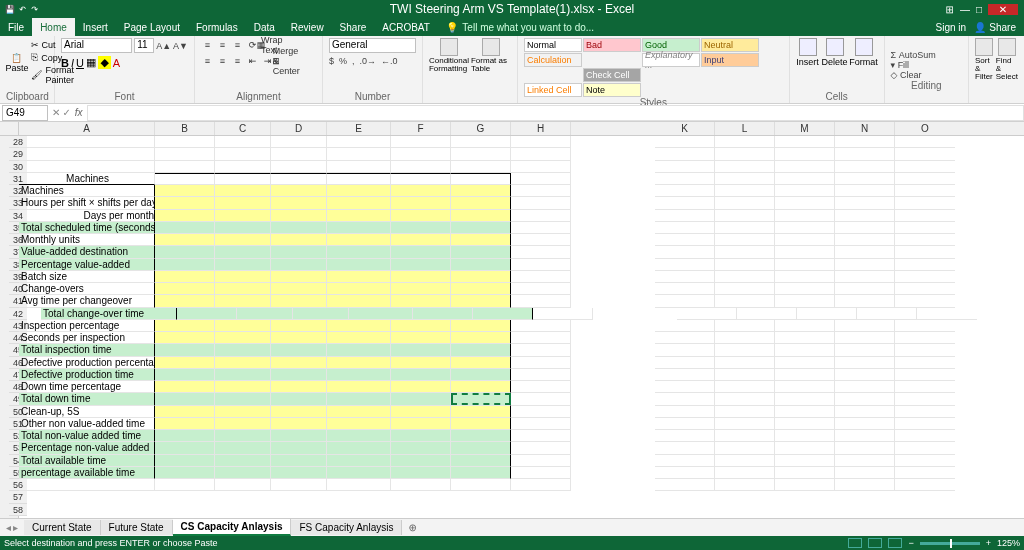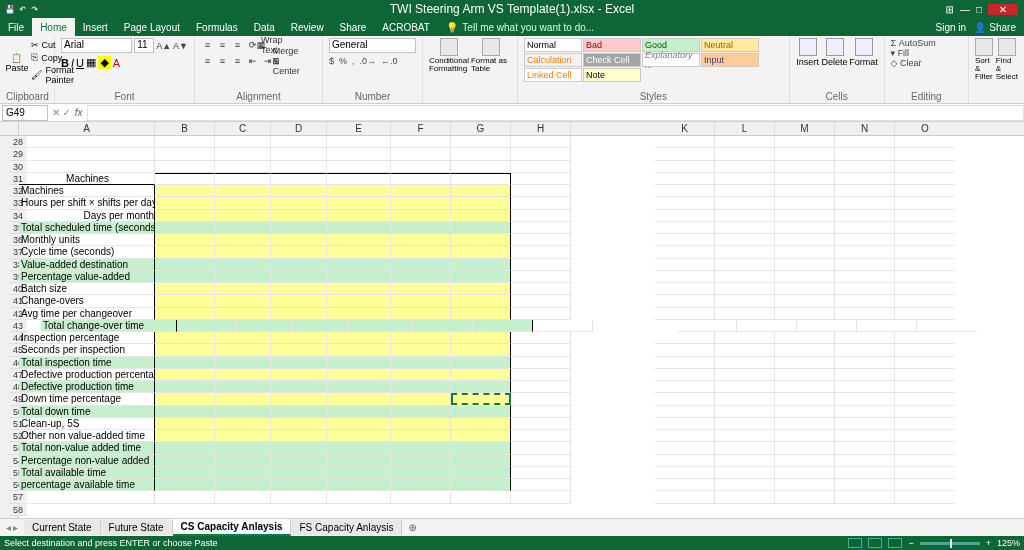--- a/index.html
+++ b/index.html
@@ -26,26 +26,26 @@
 .fontbox { border:1px solid #c0c0c0; background:#fff; font-size:10px; padding:0 2px; height:15px; display:inline-block; }
 .fsmall { font-size:9px; color:#444; }
 .align-section { width:145px; }
 .align-btns span { width:13px; height:13px; border:0; display:inline-flex; align-items:center; justify-content:center; font-size:9px; color:#333;}
 .num-section { width:100px; }
 .numsel { width:88px; }
 .styles-section { width:310px; }
 .style-gallery { display:flex; flex-wrap:wrap; gap:1px; }
 .style-cell { width:58px; height:14px; font-size:9px; display:flex; align-items:center; padding-left:2px; border:1px solid #ccc; background:#fff; }
 .s-normal{background:#fff;} .s-bad{background:#ffc7ce;color:#9c0006;} .s-good{background:#c6efce;color:#006100;} .s-neutral{background:#ffeb9c;color:#9c6500;} .s-calc{background:#f2f2f2;color:#fa7d00;}
-.s-check{background:#a5a5a5;color:#fff;} .s-expl{font-style:italic;color:#7f7f7f;} .s-input{background:#ffcc99;color:#3f3f76;} .s-linked{background:#fff;color:#fa7d00;} .s-note{background:#ffffcc;}
+.s-check{background:#a5a5a5;color:#fff;margin-top:15px;} .s-expl{font-style:italic;color:#7f7f7f;} .s-input{background:#ffcc99;color:#3f3f76;} .s-linked{background:#fff;color:#fa7d00;} .s-note{background:#ffffcc;}
 .cells-section { width:95px; }
 .cells-btns { display:flex; gap:2px; }
 .cells-btn { display:flex; flex-direction:column; align-items:center; font-size:9px; width:28px; }
 .cells-ico { width:18px; height:18px; border:1px solid #999; background:#eef; margin-bottom:1px;}
-.edit-section { width:95px; }
+.edit-section { width:95px;justify-content:center; }
 .cf-btn { display:flex; flex-direction:column; align-items:center; font-size:8px; width:42px; line-height:1;}
 .cf-ico { width:18px; height:18px; background:#e8e8e8; border:1px solid #aaa; margin-bottom:1px;}
 .namebar { height:18px; background:#fff; border-bottom:1px solid #d0d0d0; display:flex; align-items:center; }
 .namebox { width:46px; height:16px; border:1px solid #c0c0c0; font-size:10px; padding-left:3px; margin-left:2px; display:flex; align-items:center;}
 .fx-btns { display:flex; gap:2px; margin:0 4px; color:#888; font-size:10px;}
 .fx { color:#666; font-style:italic; font-size:10px; margin-right:4px;}
 .formula-input { flex:1; height:16px; border:1px solid #e0e0e0; font-size:10px; padding-left:2px;}
 .sheet { position:relative; height:396px; background:#fff; display:flex; }
 .rowhdrs { width:19px; background:#f0f0f0; border-right:1px solid #ccc; }
 .grid-area { flex:1; overflow:hidden; position:relative; }
@@ -453,36 +453,20 @@
             <div class="cell cG yellow " style="border-right: 1px solid rgb(0, 0, 0);"></div>
             <div class="cell cH"></div>
             <div class="cell cGap" style="border: none;"></div>
             <div class="cell cK"></div>
             <div class="cell cL"></div>
             <div class="cell cM"></div>
             <div class="cell cN"></div>
             <div class="cell cO"></div>
           </div>
           <div class="gridrow">
-            <div class="cell cA" style="border-right: 1px solid rgb(0, 0, 0);">Cycle time (seconds)</div>
-            <div class="cell cB yellow "></div>
-            <div class="cell cC yellow "></div>
-            <div class="cell cD yellow "></div>
-            <div class="cell cE yellow "></div>
-            <div class="cell cF yellow "></div>
-            <div class="cell cG yellow " style="border-right: 1px solid rgb(0, 0, 0);"></div>
-            <div class="cell cH"></div>
-            <div class="cell cGap" style="border: none;"></div>
-            <div class="cell cK"></div>
-            <div class="cell cL"></div>
-            <div class="cell cM"></div>
-            <div class="cell cN"></div>
-            <div class="cell cO"></div>
-          </div>
-          <div class="gridrow">
             <div class="cell cA green" style="border-right: 1px solid rgb(0, 0, 0);">Value-added destination</div>
             <div class="cell cB green "></div>
             <div class="cell cC green "></div>
             <div class="cell cD green "></div>
             <div class="cell cE green "></div>
             <div class="cell cF green "></div>
             <div class="cell cG green " style="border-right: 1px solid rgb(0, 0, 0);"></div>
             <div class="cell cH"></div>
             <div class="cell cGap" style="border: none;"></div>
             <div class="cell cK"></div>

